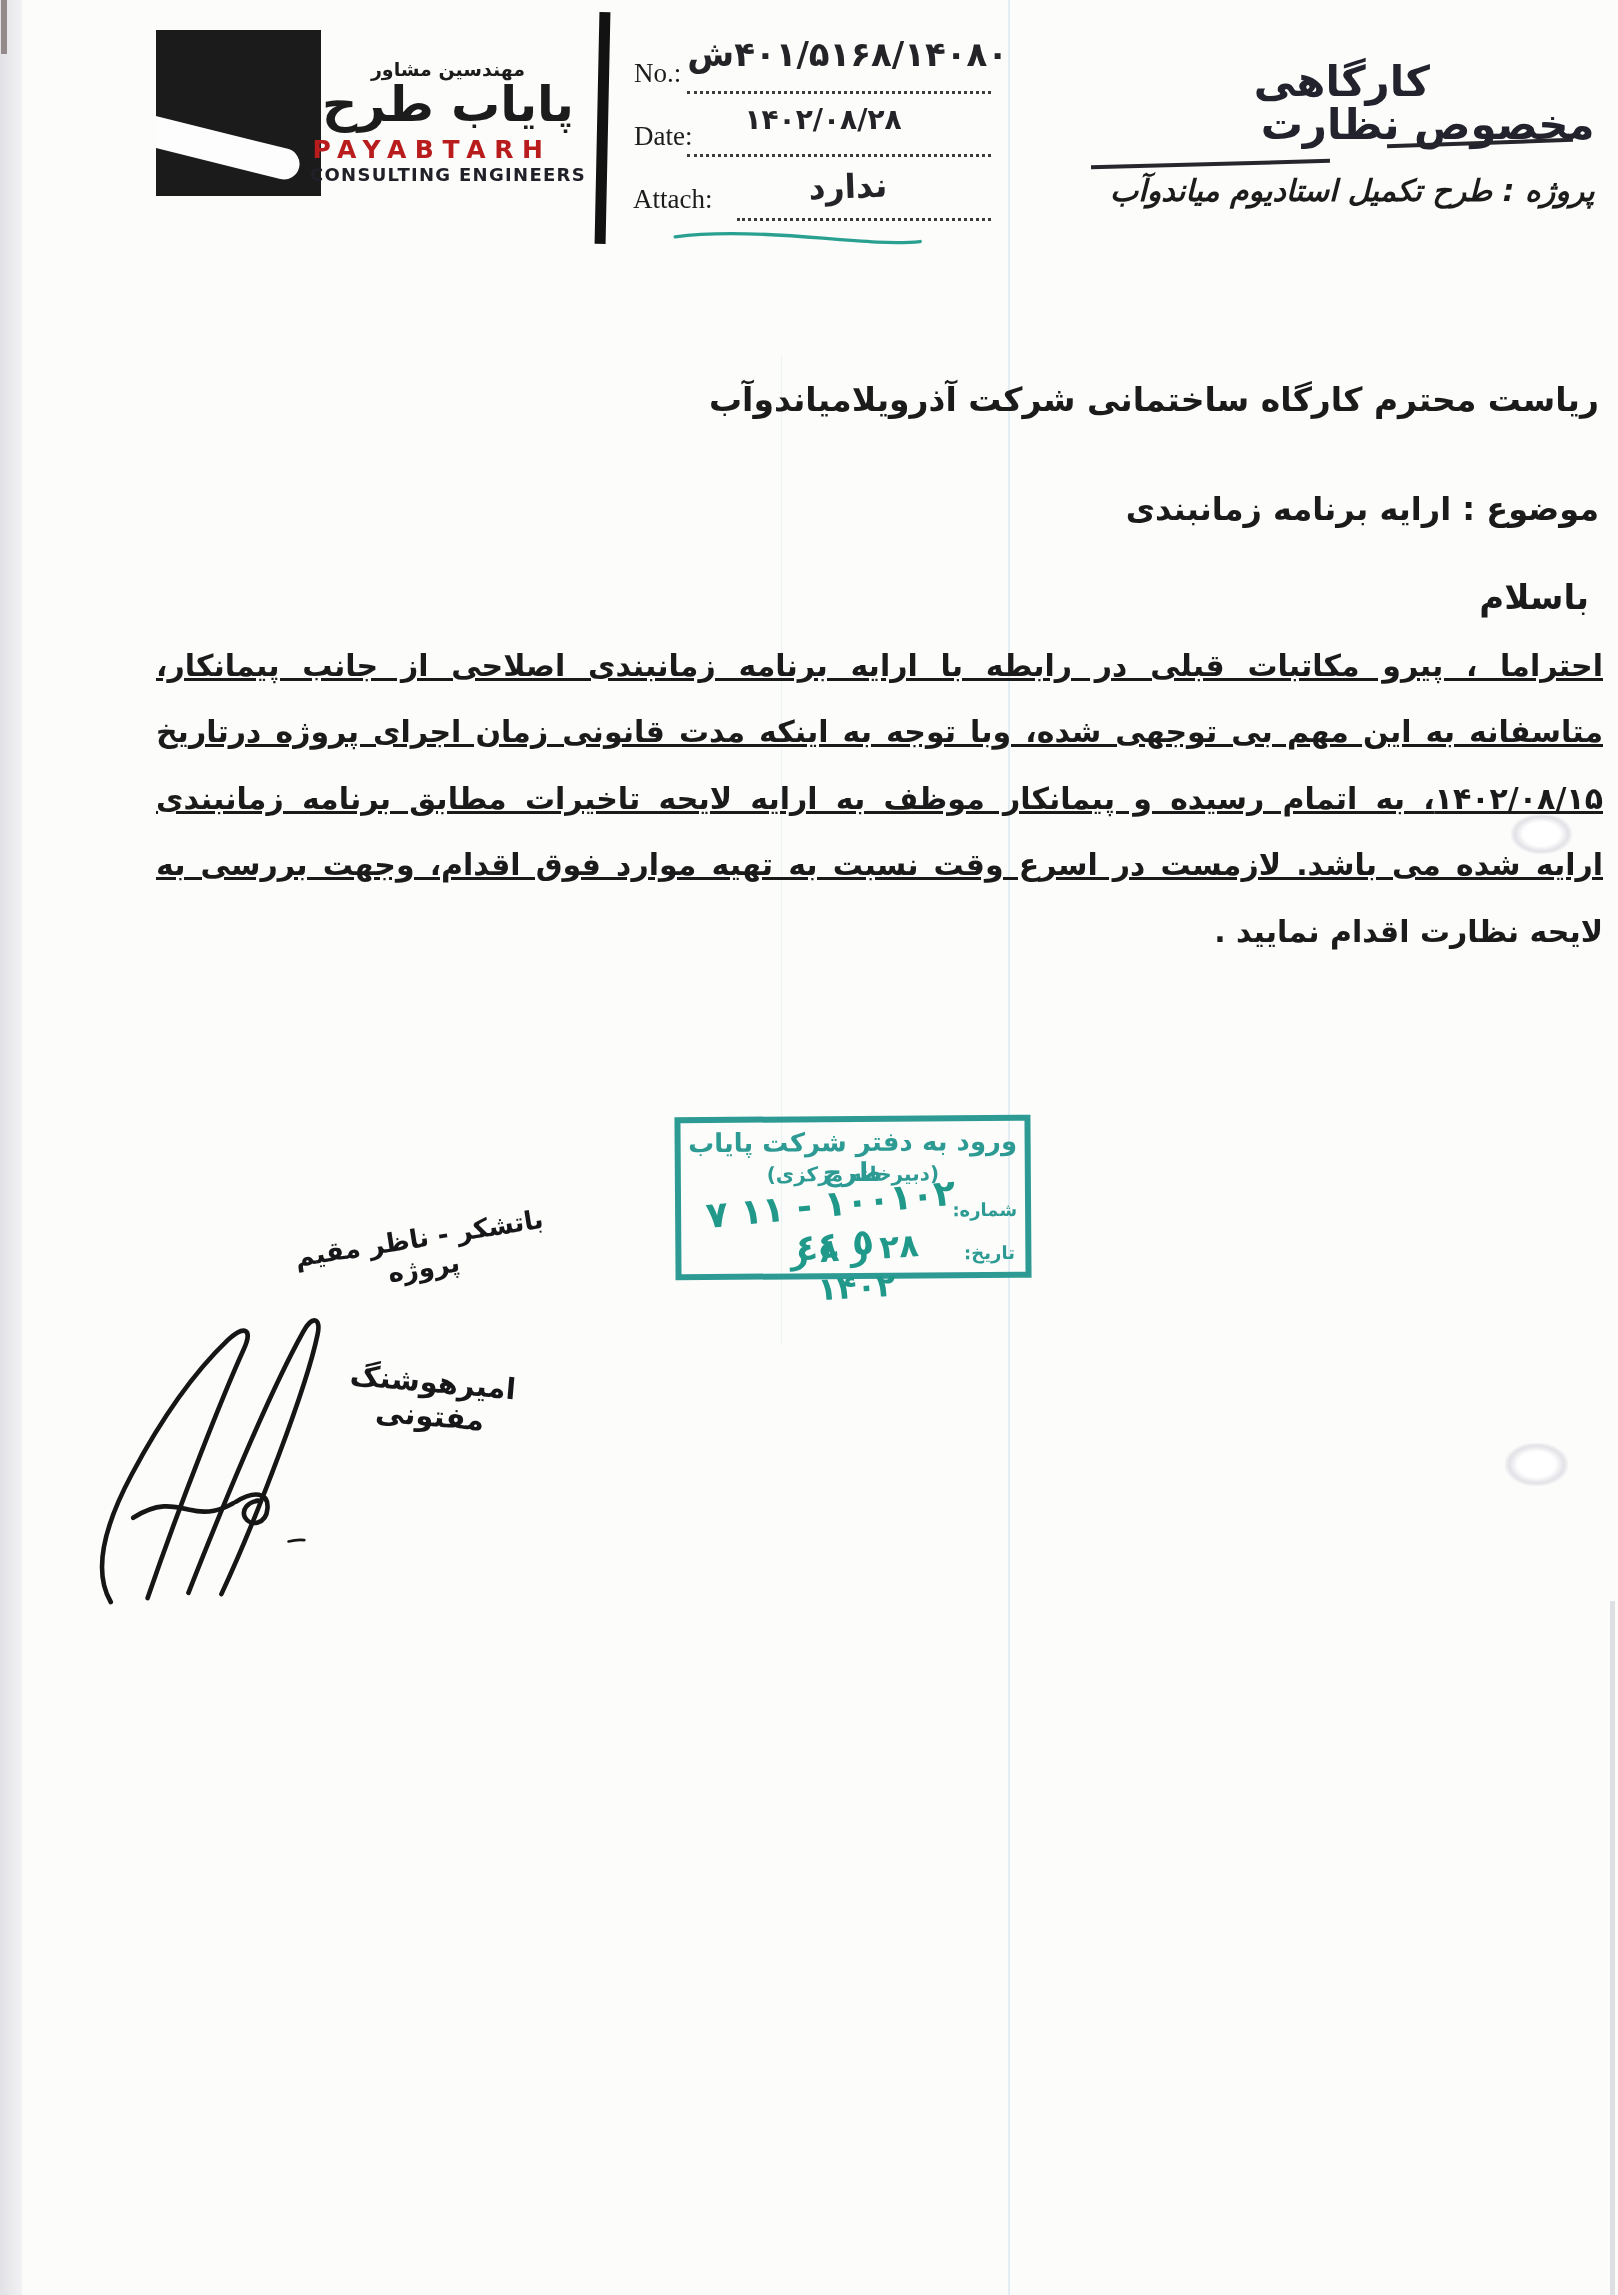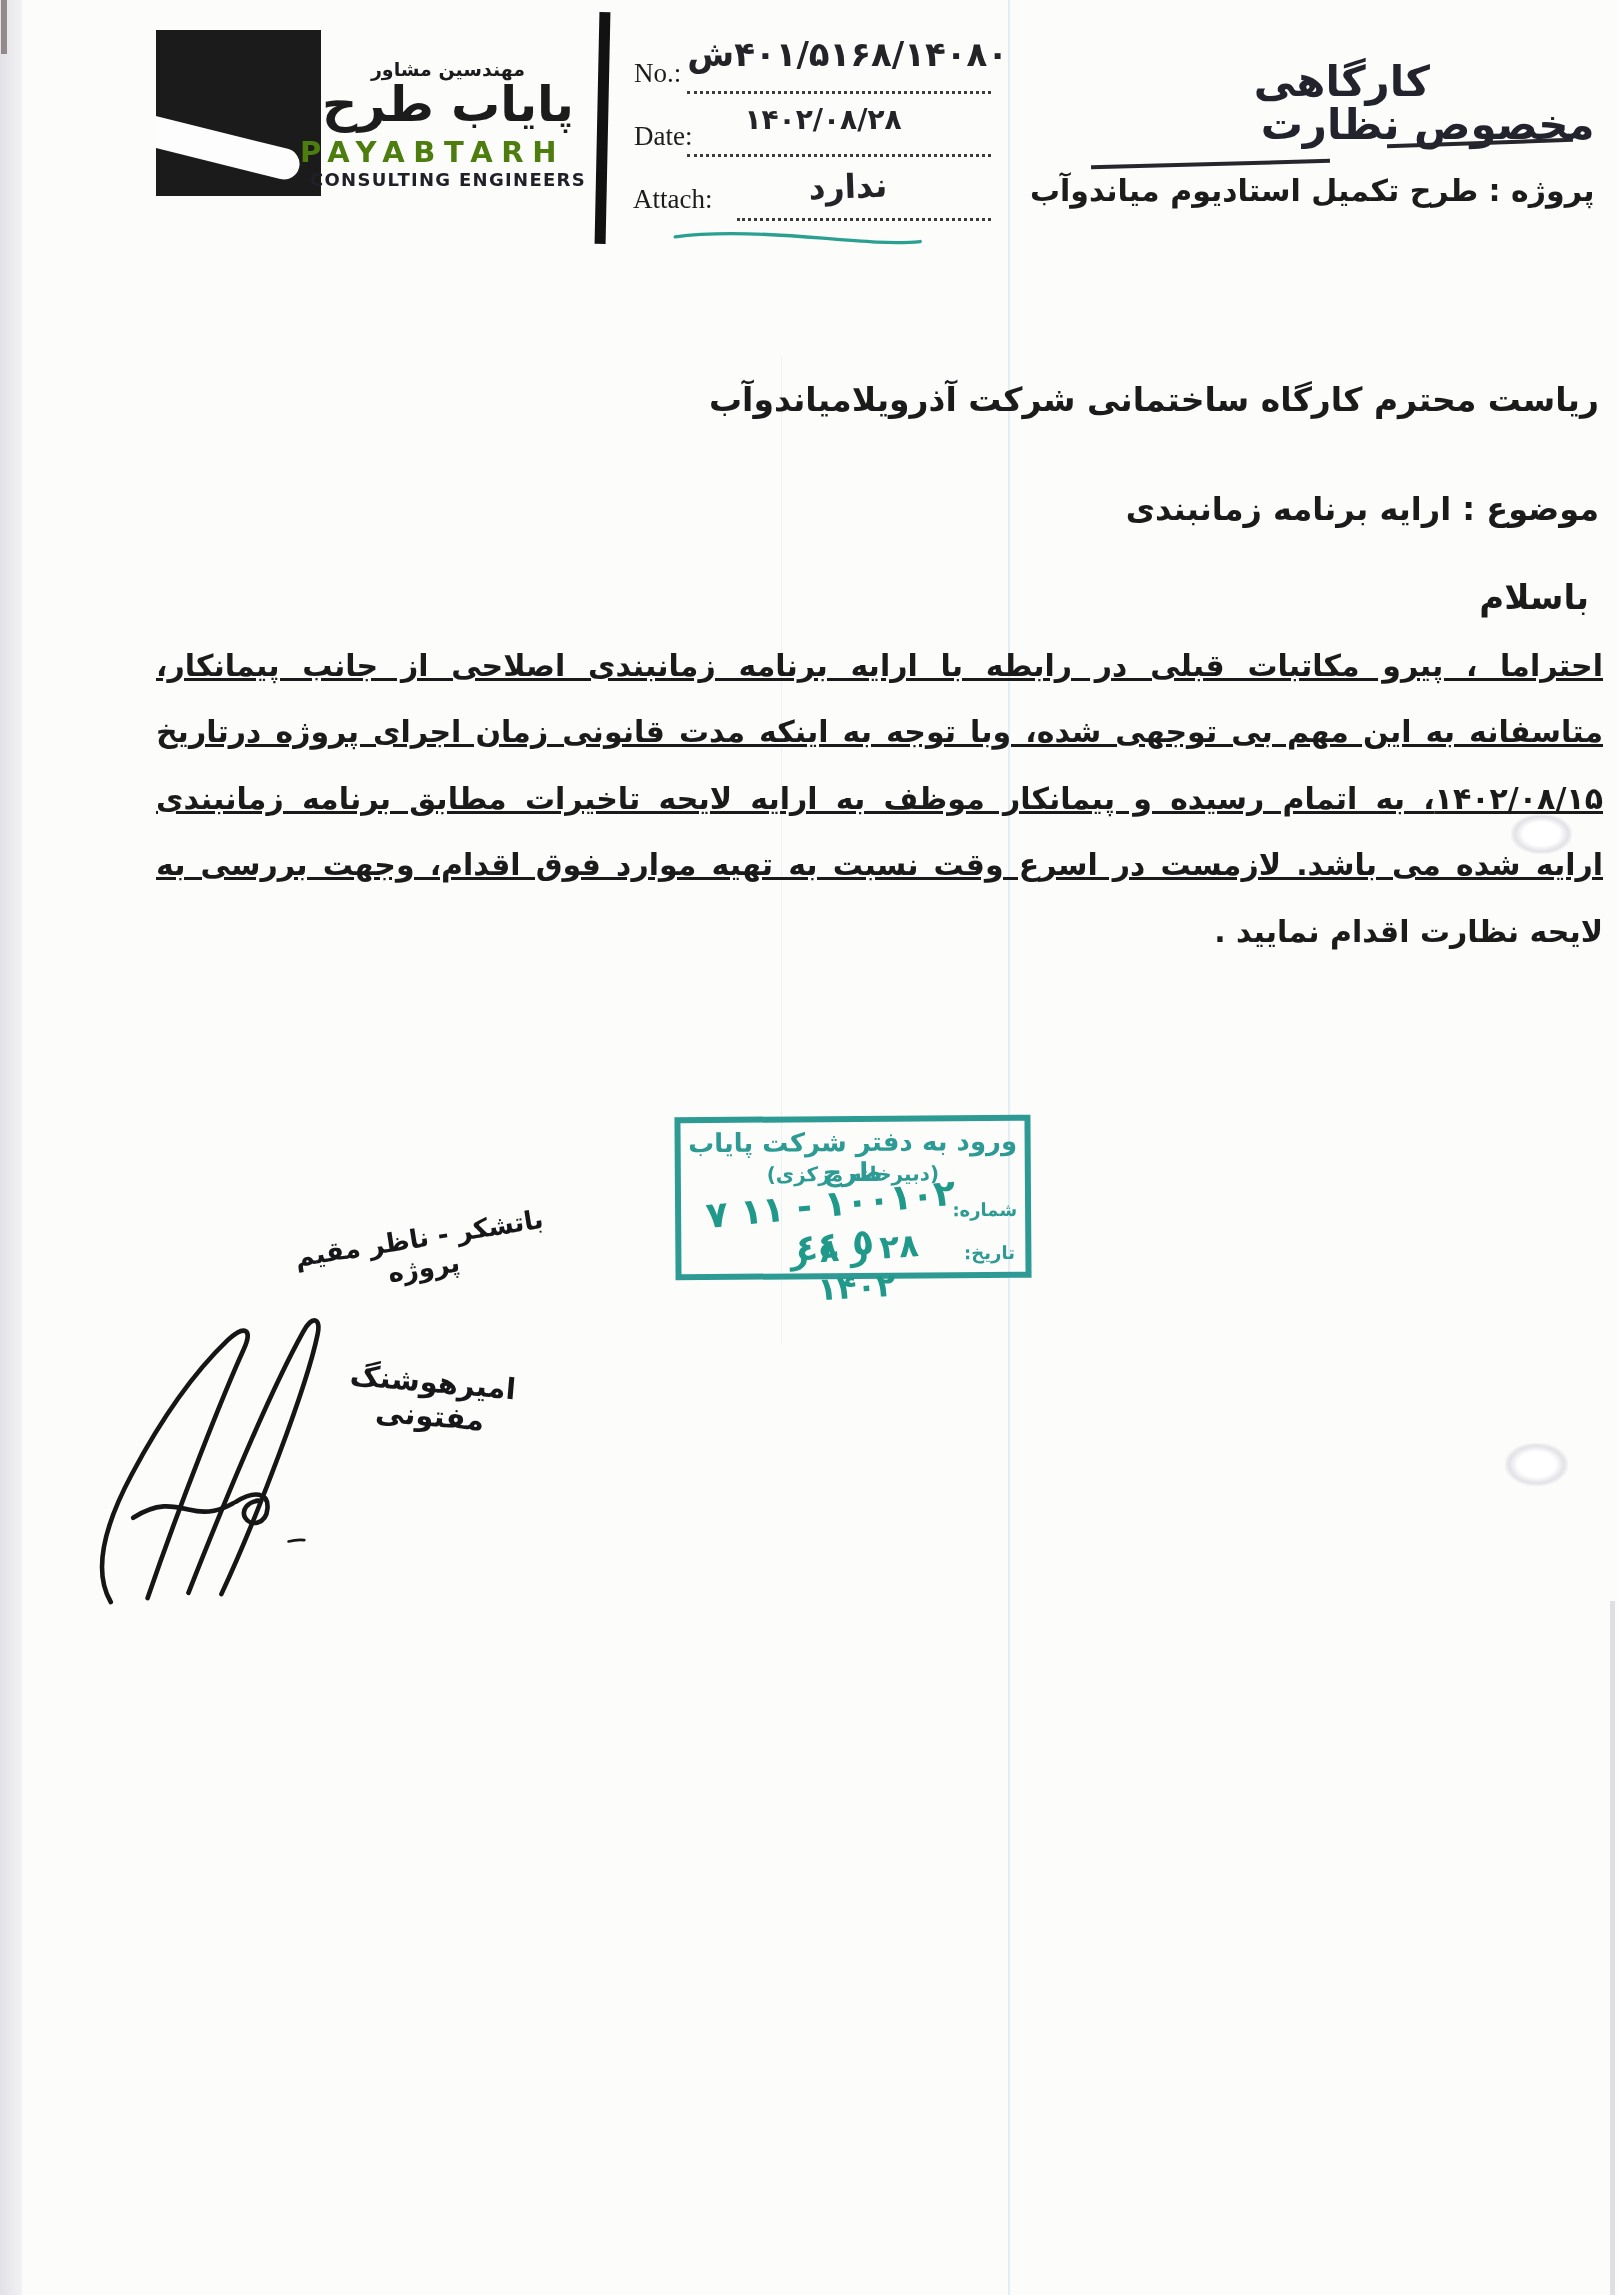--- a/index.html
+++ b/index.html
@@ -20,21 +20,21 @@
   .hole{background:radial-gradient(ellipse at center,#ffffff 0 42%,#e2e2e7 62%,rgba(226,226,231,0) 74%);}
   .hole-top{left:1511px;top:814px;width:61px;height:40px;}
   .hole-bottom{left:1505px;top:1443px;width:63px;height:43px;}
   
   .logo-mark{left:156px;top:30px;width:165px;height:166px;background:#1b1b1b;overflow:hidden;}
   .logo-stripe{position:absolute;left:-18.4px;top:82px;width:166px;height:31px;background:#fdfdfd;
     border-radius:17px;transform:rotate(14deg);transform-origin:0 50%;}
   .logo-text{left:300px;top:58px;width:296px;text-align:center;}
   .logo-fa-small{font-size:19px;font-weight:700;direction:rtl;letter-spacing:0.7px;}
   .logo-fa-large{font-size:49px;font-weight:700;direction:rtl;line-height:.98;margin-top:1.3px;}
-  .logo-latin{font-size:29px;font-weight:700;letter-spacing:8.6px;margin-top:5.3px;margin-right:32px;color:#4d7c0f;}
+  .logo-latin{font-size:25px;font-weight:700;letter-spacing:8.6px;margin-top:5.3px;margin-right:32px;color:#b91c1c;}
   .logo-latin-sub{font-size:18px;font-weight:600;letter-spacing:1.3px;margin-top:0;color:#202028;}
   .vbar{left:597px;top:12px;width:11.2px;height:232px;background:#121212;transform:rotate(1.2deg);}
   
   .field-label{font-family:"Liberation Serif","DejaVu Serif",serif;font-size:27px;color:#1d1d1d;}
   .dots{height:0;border-bottom:3.3px dotted #3c3c3c;}
   .fval{font-weight:600;color:#242428;text-align:center;}
   
   .heading{font-size:42px;font-weight:700;color:#23232e;direction:rtl;white-space:nowrap;}
   .hline{height:4px;background:#26262c;}
   .project{font-size:30px;font-weight:700;direction:rtl;white-space:nowrap;color:#1c1c1c;}
@@ -92,21 +92,21 @@
 <div class="abs fval fa" style="left:787px;top:167px;width:122px;font-size:33px;transform:rotate(-2deg);">ندارد</div>
 
 <svg class="abs" style="left:671px;top:229px;" width="254" height="22.4" viewBox="0 0 385 34">
   <path d="M6 12 C 70 3, 150 7, 230 14 C 290 19, 340 23, 378 19" fill="none" stroke="#2aa091" stroke-width="5" stroke-linecap="round"></path>
 </svg>
 
 <div class="abs heading" style="right:24.4px;top:100px;">مخصوص نظارت</div>
 <div class="abs heading" style="right:189px;top:57px;">کارگاهی</div>
 <div class="abs hline" style="left:1387px;top:141px;width:186px;transform:rotate(-2deg);"></div>
 <div class="abs hline" style="left:1091px;top:162px;width:239px;transform:rotate(-1.5deg);"></div>
-<div class="abs project" style="right:24.4px;top:173px;">پروژه : طرح تکمیل استادیوم میاندوآب</div>
+<div class="abs project" style="right:24.4px;top:173px;font-style:italic;">پروژه : طرح تکمیل استادیوم میاندوآب</div>
 
 <div class="abs ltr-line" style="right:20px;top:380px;font-size:33px;">ریاست محترم کارگاه ساختمانی شرکت آذرویلامیاندوآب</div>
 <div class="abs ltr-line" style="right:20px;top:490px;font-size:32px;">موضوع : ارایه برنامه زمانبندی</div>
 <div class="abs ltr-line" style="right:30px;top:577px;font-size:34px;text-align:right;">باسلام</div>
 
 <div class="abs body-line just" style="top:648px;">احتراما ، پیرو مکاتبات قبلی در رابطه با ارایه برنامه زمانبندی اصلاحی از جانب پیمانکار،</div>
 <div class="abs body-line just" style="top:714px;">متاسفانه به این مهم بی توجهی شده، وبا توجه به اینکه مدت قانونی زمان اجرای پروژه درتاریخ</div>
 <div class="abs body-line just" style="top:781px;">۱۴۰۲/۰۸/۱۵، به اتمام رسیده و پیمانکار موظف به ارایه لایحه تاخیرات مطابق برنامه زمانبندی</div>
 <div class="abs body-line just" style="top:847px;">ارایه شده می باشد. لازمست در اسرع وقت نسبت به تهیه موارد فوق اقدام، وجهت بررسی به</div>
 <div class="abs body-line lastline" style="top:914px;">لایحه نظارت اقدام نمایید .</div>

